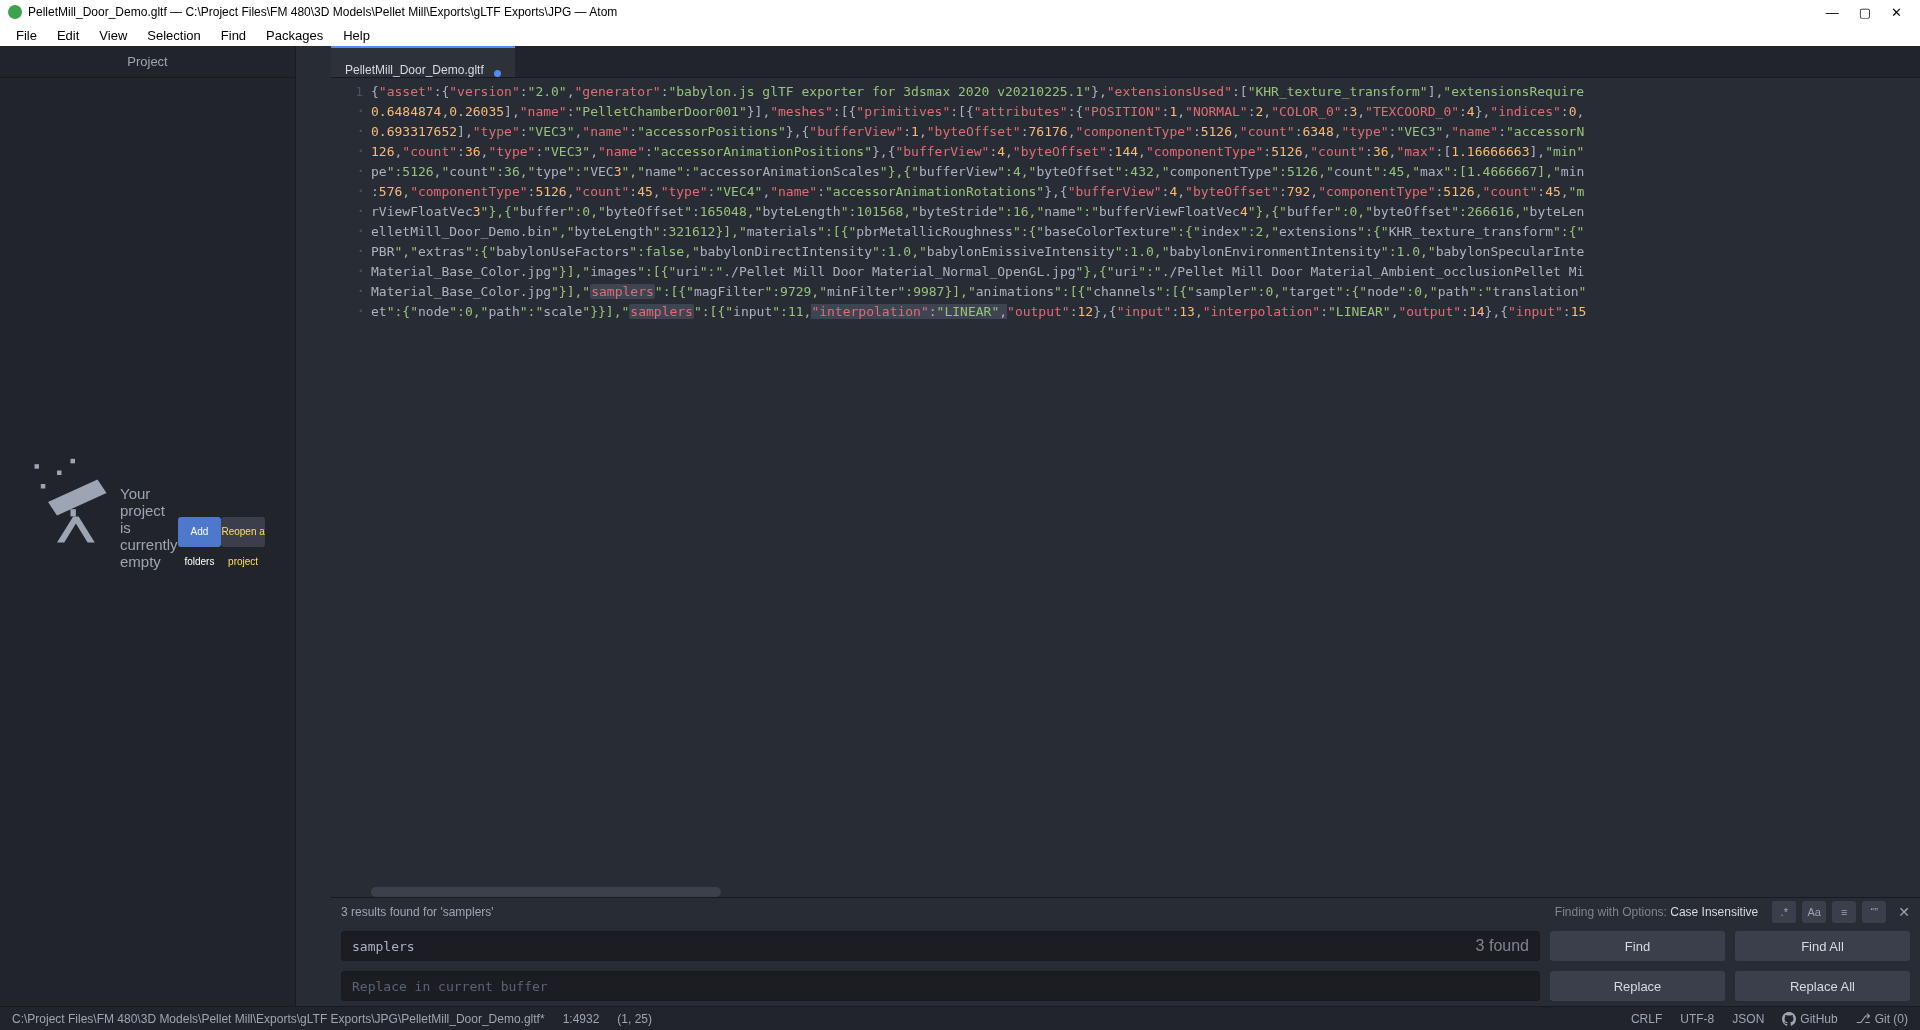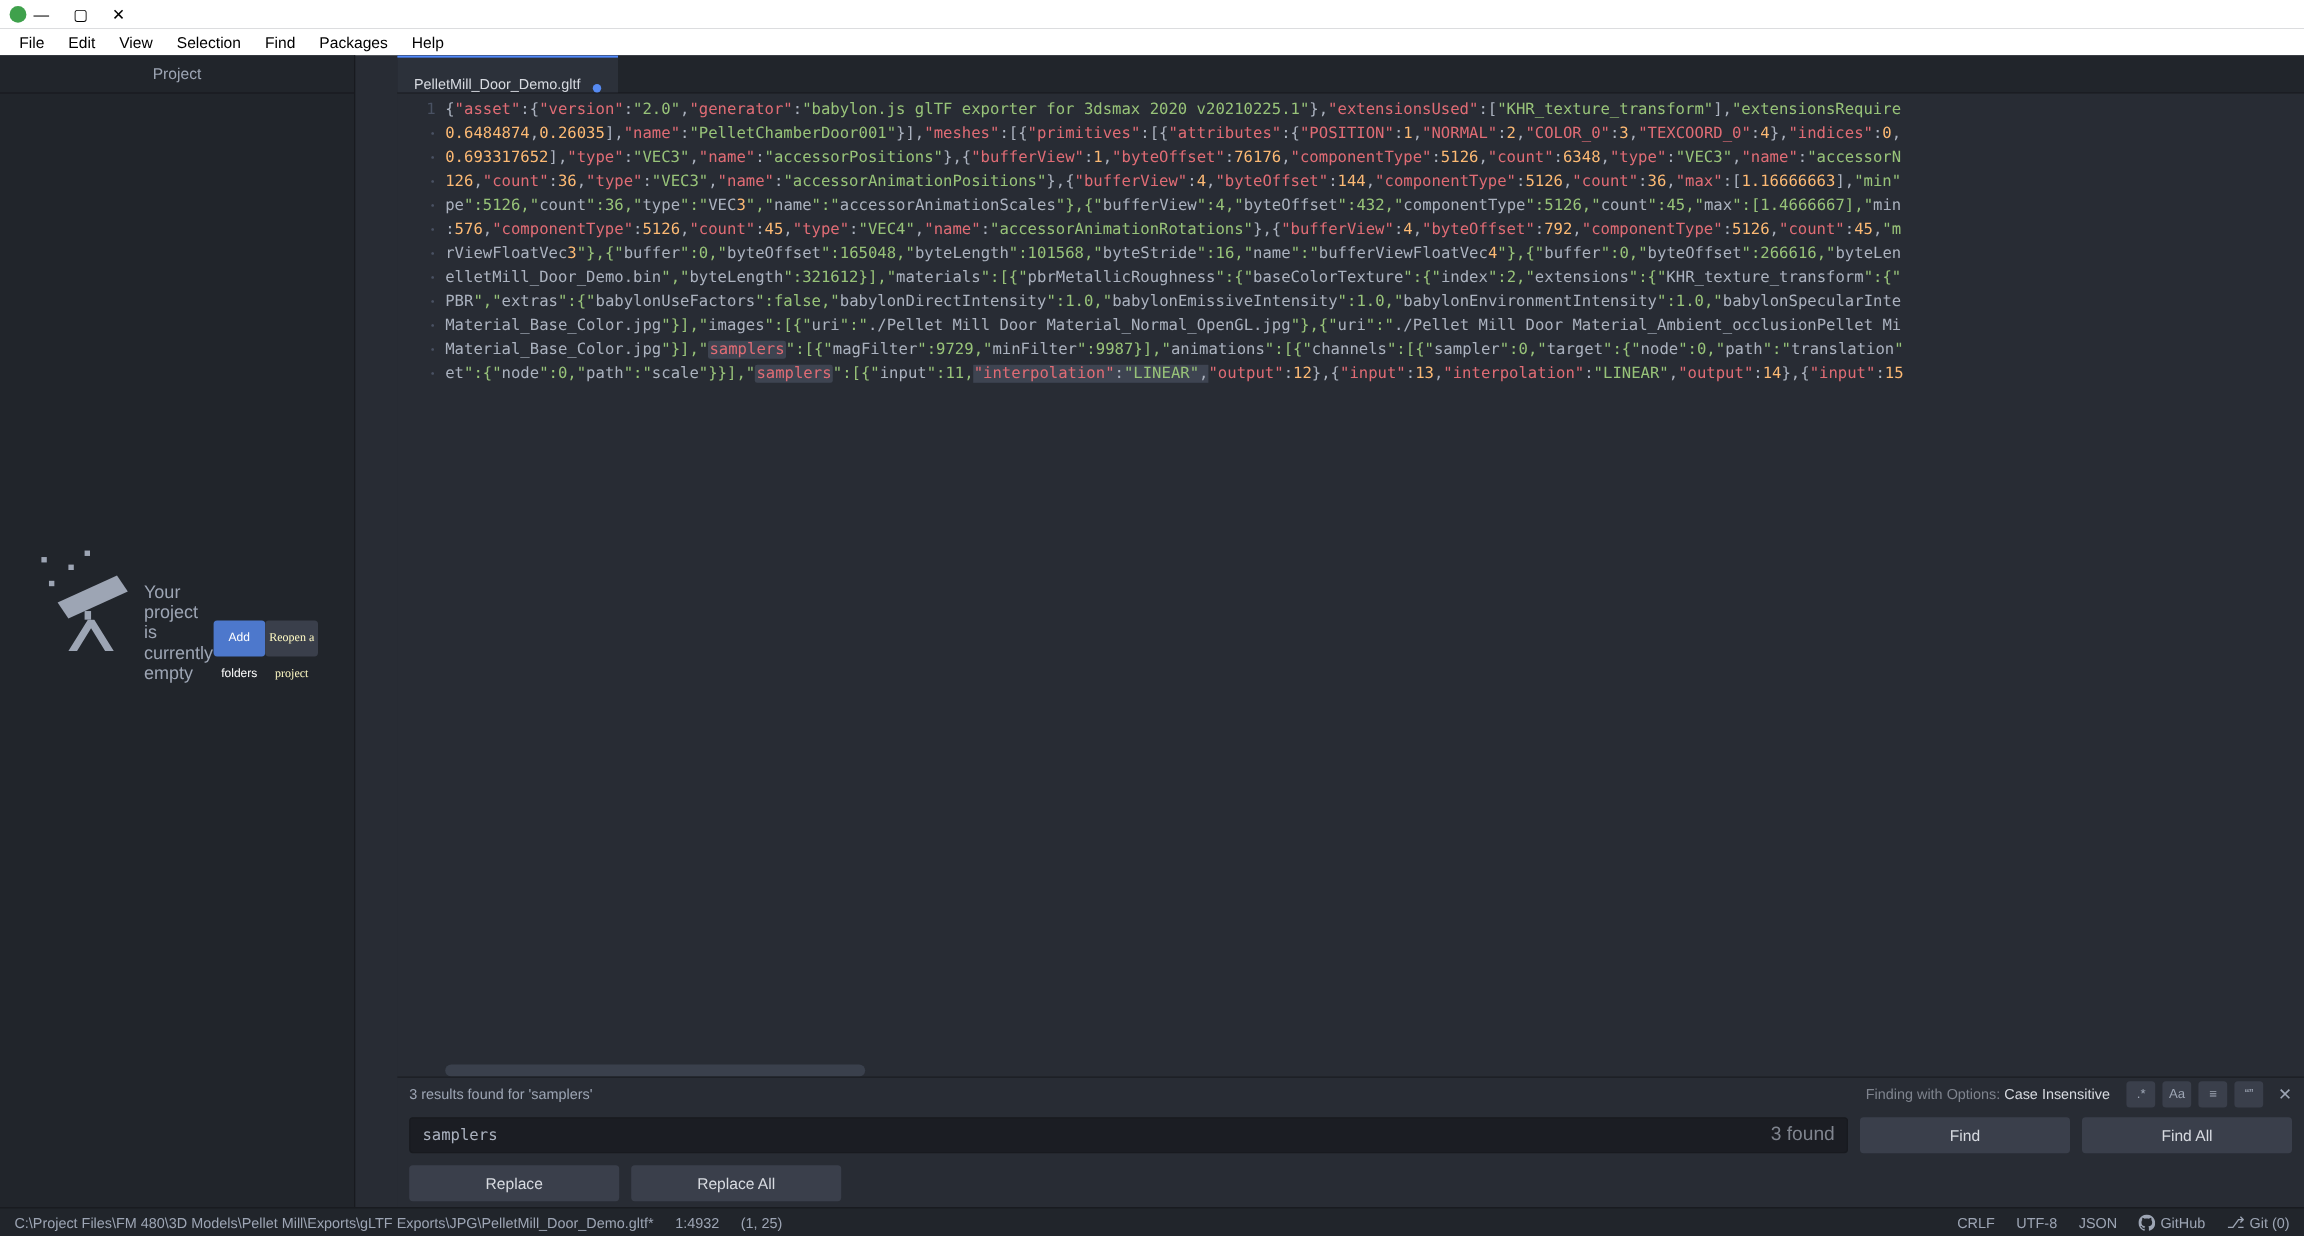--- a/index.html
+++ b/index.html
@@ -83,21 +83,21 @@
   width: 234px;
   height: 30px;
   border-radius: 3px;
   text-align: center;
   line-height: 30px;
   margin-bottom: 20px;
   cursor: pointer;
   font-size: 10px;
 }
 .btn-primary { background: #4d78cc; color: #fff; }
-.btn-secondary { background: #3a3f4b; color: #fef9c3; font-family: Liberation Serif, serif; }
+.btn-secondary { background: #3a3f4b; color: #fde047; }
 .editor-area {
   flex: 1;
   display: flex;
   flex-direction: column;
   overflow: hidden;
 }
 .tabs {
   height: 32px;
   background: #21252b;
   display: flex;
@@ -226,20 +226,21 @@
   gap: 18px;
 }
 .statusbar .spacer { flex: 1; }
 .statusbar .gh-icon { display:inline-flex; align-items:center; gap:4px; }
 </style>
 </head>
 <body>
 
 <div class="titlebar">
   <div class="app-icon"></div>
+  <div class="title">PelletMill_Door_Demo.gltf — C:\Project Files\FM 480\3D Models\Pellet Mill\Exports\gLTF Exports\JPG — Atom</div>
   <div class="win-controls">
     <span>—</span>
     <span>▢</span>
     <span>✕</span>
   </div>
 </div>
 
 <div class="menubar">
   <span>File</span>
   <span>Edit</span>
@@ -328,20 +329,24 @@
       </div>
       <div class="find-row">
         <div class="find-input">
           <span>samplers</span>
           <span class="count">3 found</span>
         </div>
         <div class="find-btn">Find</div>
         <div class="find-btn">Find All</div>
       </div>
       <div class="find-row">
+        <div class="find-input">
+          <span class="placeholder">Replace in current buffer</span>
+          <span></span>
+        </div>
         <div class="find-btn">Replace</div>
         <div class="find-btn">Replace All</div>
       </div>
     </div>
   </div>
 </div>
 
 <div class="statusbar">
   <span>C:\Project Files\FM 480\3D Models\Pellet Mill\Exports\gLTF Exports\JPG\PelletMill_Door_Demo.gltf*</span>
   <span>1:4932</span>

